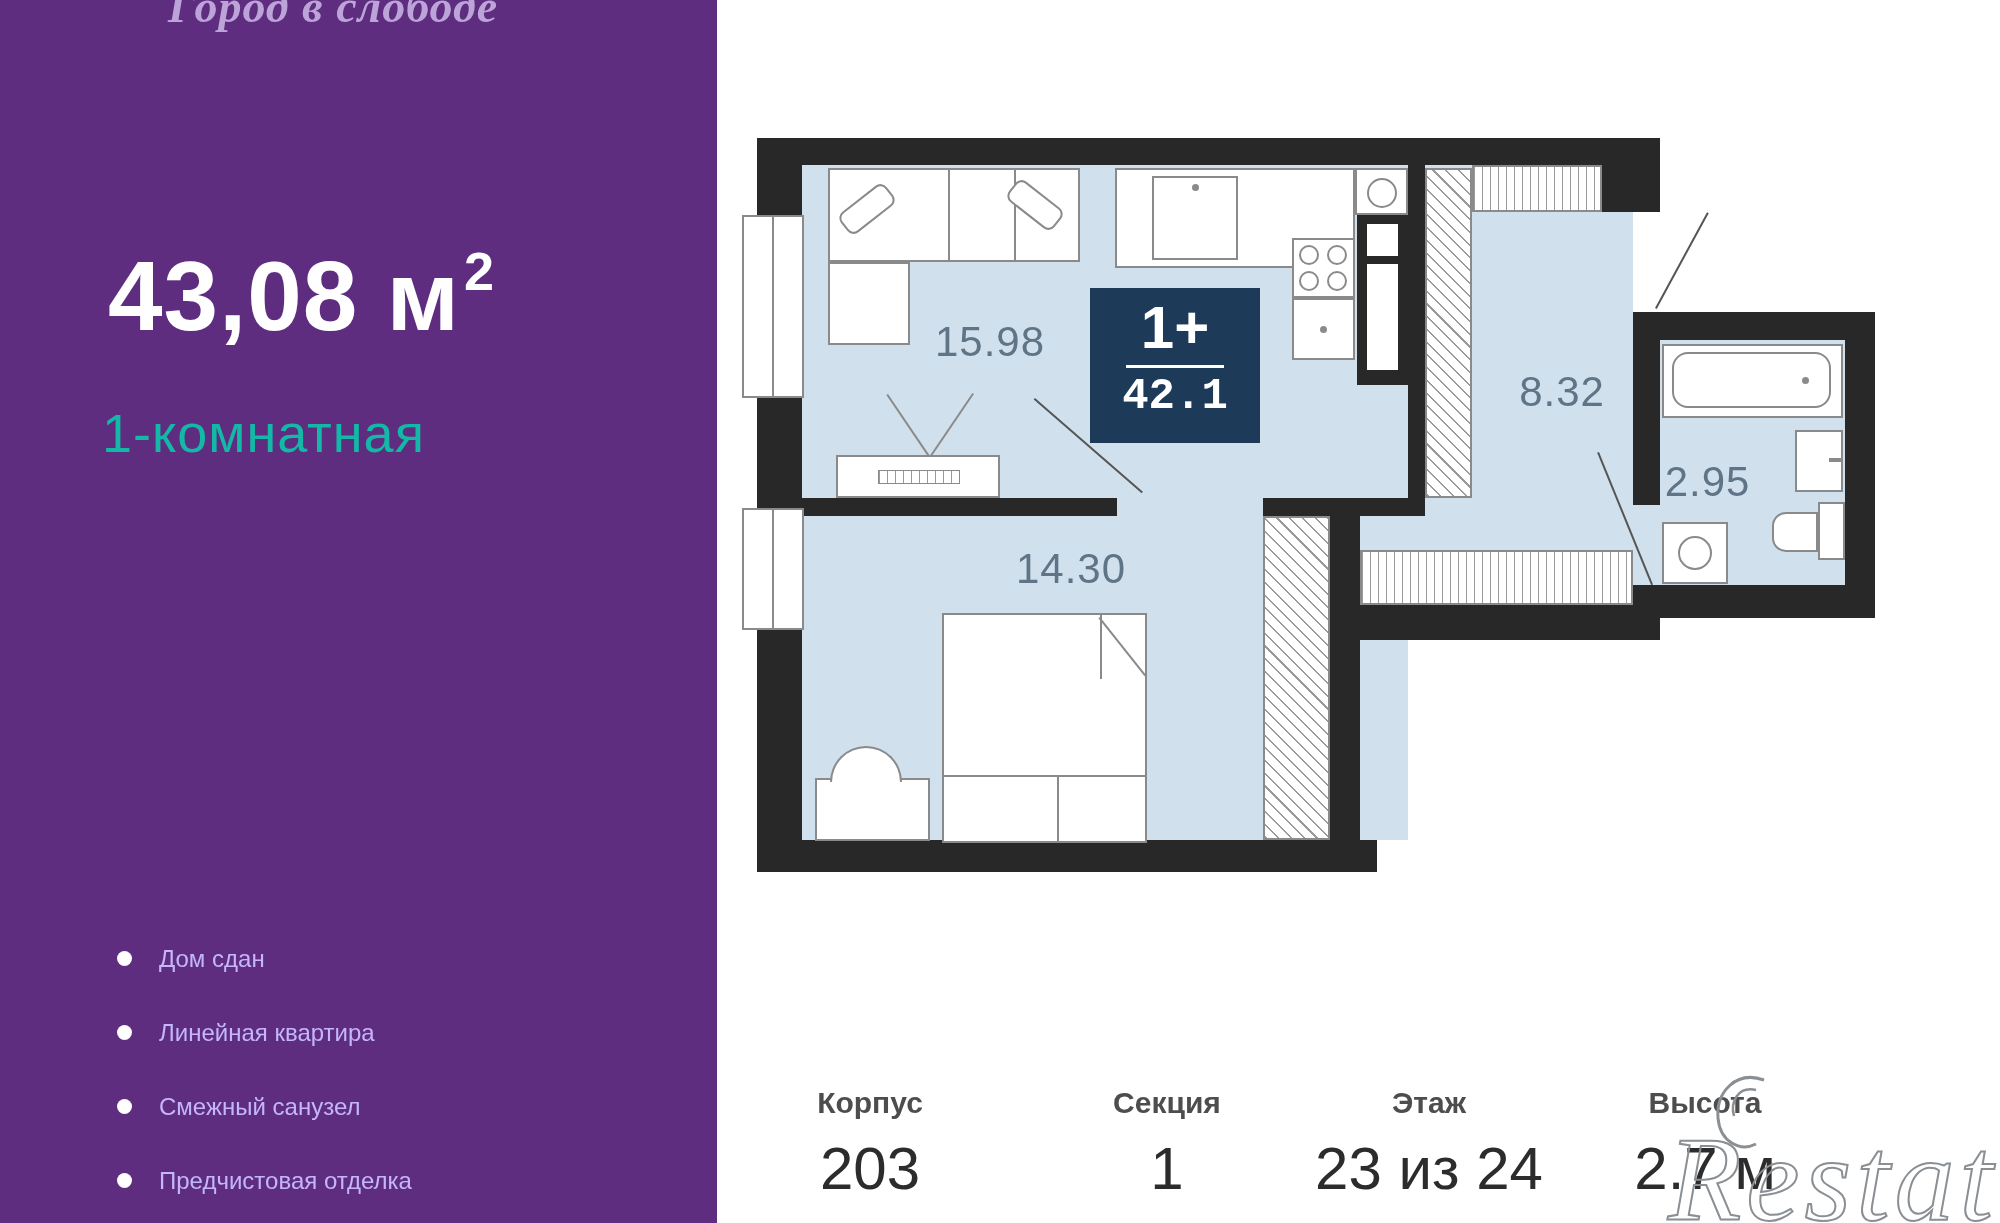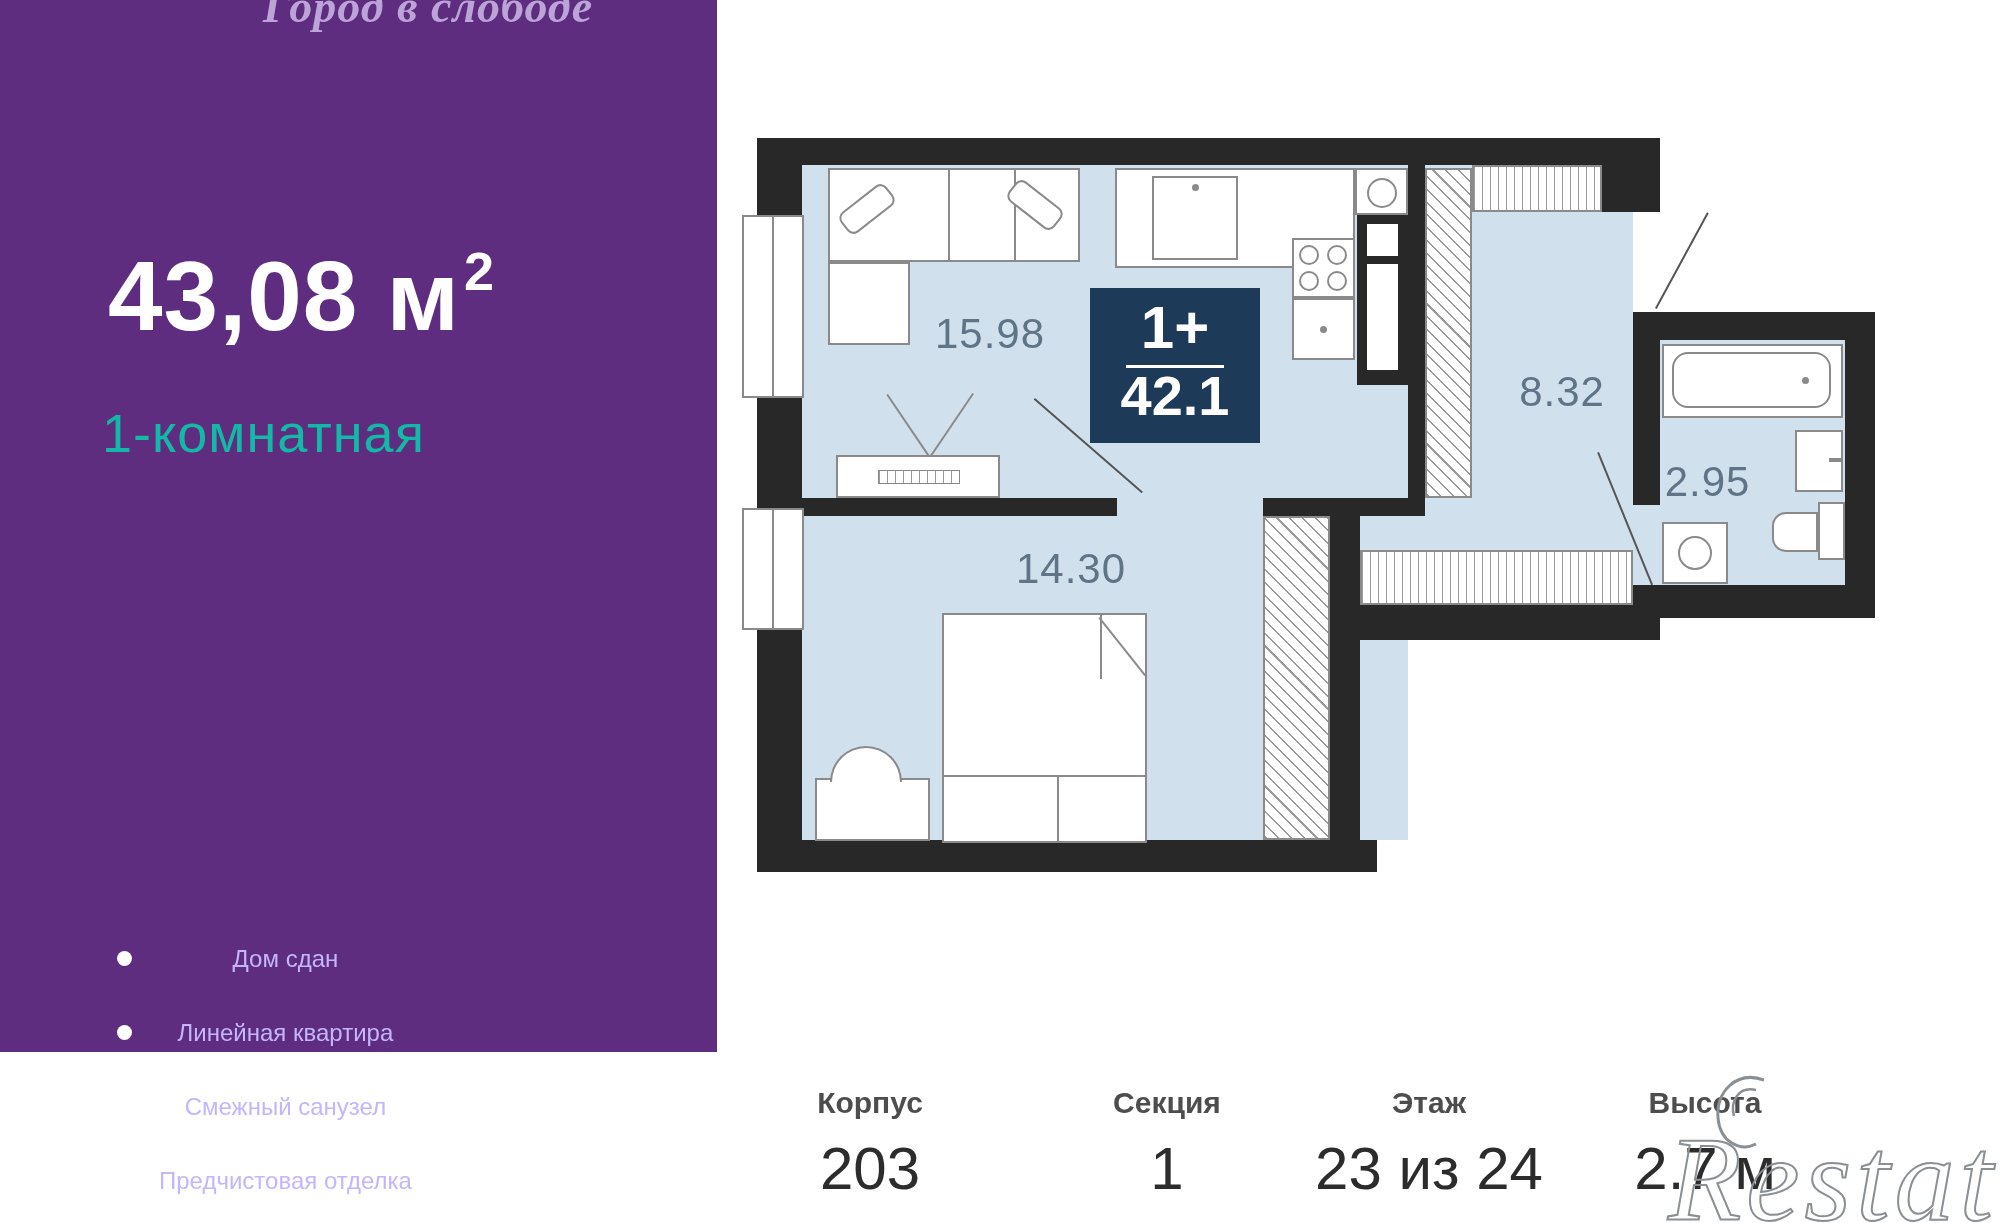--- a/index.html
+++ b/index.html
@@ -1,21 +1,21 @@
 <!DOCTYPE html>
 <html><head>
 <meta charset="utf-8">
 <style>
   html,body{margin:0;padding:0;background:#ffffff;}
   #canvas{
     position:relative;width:2000px;height:1223px;overflow:hidden;
     background:#ffffff;font-family:"Liberation Sans",sans-serif;
   }
   
-  #sidebar{position:absolute;left:0;top:0;width:717px;height:1052px;background:#5e2d80;text-align:center;}
+  #sidebar{position:absolute;left:0;top:0;width:717px;height:1223px;background:#5e2d80;}
   .script-name{
     position:absolute;left:168px;top:-20px;width:520px;
     font-family:"Liberation Serif",serif;font-style:italic;font-weight:700;
     font-size:46px;color:#bda4d8;letter-spacing:1px;white-space:nowrap;
   }
   .big-area{
     position:absolute;left:108px;top:240px;color:#ffffff;
     font-size:98px;font-weight:700;letter-spacing:1px;white-space:nowrap;
   }
   .big-area sup{font-size:54px;position:relative;top:-6px;left:4px;}
@@ -43,21 +43,21 @@
   .circle{position:absolute;border:2px solid #8a8a8a;border-radius:50%;background:#fff;box-sizing:border-box;}
   .dot-s{position:absolute;width:7px;height:7px;border-radius:50%;background:#8a8a8a;}
   .room-label{position:absolute;color:#5f7486;font-size:42px;font-weight:500;
     letter-spacing:1px;text-align:center;white-space:nowrap;}
   .window{position:absolute;background:#ffffff;border:2px solid #8a8a8a;box-sizing:border-box;}
   
   #badge{position:absolute;left:1090px;top:288px;width:170px;height:155px;background:#1d3a58;
     display:flex;flex-direction:column;align-items:center;justify-content:flex-start;padding-top:10px;box-sizing:border-box;}
   #badge .b-type{color:#fff;font-size:60px;font-weight:700;line-height:60px;}
   #badge .b-div{width:98px;height:3px;background:#ffffff;margin:7px 0 6px 0;}
-  #badge .b-area{color:#fff;font-size:56px;font-weight:700;line-height:44px;}
+  #badge .b-area{color:#fff;font-size:44px;font-weight:700;line-height:44px;font-family:Liberation Mono, monospace;}
   
   .stat{position:absolute;width:320px;text-align:center;}
   .stat .s-label{font-size:30px;color:#4d4d4d;font-weight:700;}
   .stat .s-value{font-size:60px;color:#2c2c2c;font-weight:400;margin-top:14px;white-space:nowrap;}
   #watermark{position:absolute;left:1660px;top:1068px;z-index:50;}
 </style>
 </head>
 <body>
 
 <div id="canvas">
@@ -163,21 +163,21 @@
     <div class="furn" style="left:1818px;top:502px;width:27px;height:58px;"></div>
     <div class="furn" style="left:1772px;top:512px;width:46px;height:40px;border-radius:14px 0 0 14px;"></div>
     <div class="furn" style="left:1662px;top:522px;width:66px;height:62px;">
       <div class="circle" style="left:14px;top:12px;width:34px;height:34px;"></div>
     </div>
 
     <div class="door-line" style="left:1035px;top:398px;width:143px;transform:rotate(41deg);"></div>
     <div class="door-line" style="left:1655px;top:308px;width:109px;transform:rotate(-61.5deg);"></div>
     <div class="door-line" style="left:1599px;top:452px;width:143px;transform:rotate(67.8deg);"></div>
 
-    <div class="room-label" style="left:920px;top:310px;width:140px;">15.98</div>
+    <div class="room-label" style="left:920px;top:318px;width:140px;">15.98</div>
     <div class="room-label" style="left:996px;top:545px;width:150px;">14.30</div>
     <div class="room-label" style="left:1512px;top:368px;width:100px;">8.32</div>
     <div class="room-label" style="left:1655px;top:458px;width:105px;">2.95</div>
 
     <div id="badge">
       <div class="b-type">1+</div>
       <div class="b-div"></div>
       <div class="b-area">42.1</div>
     </div>
   </div>

